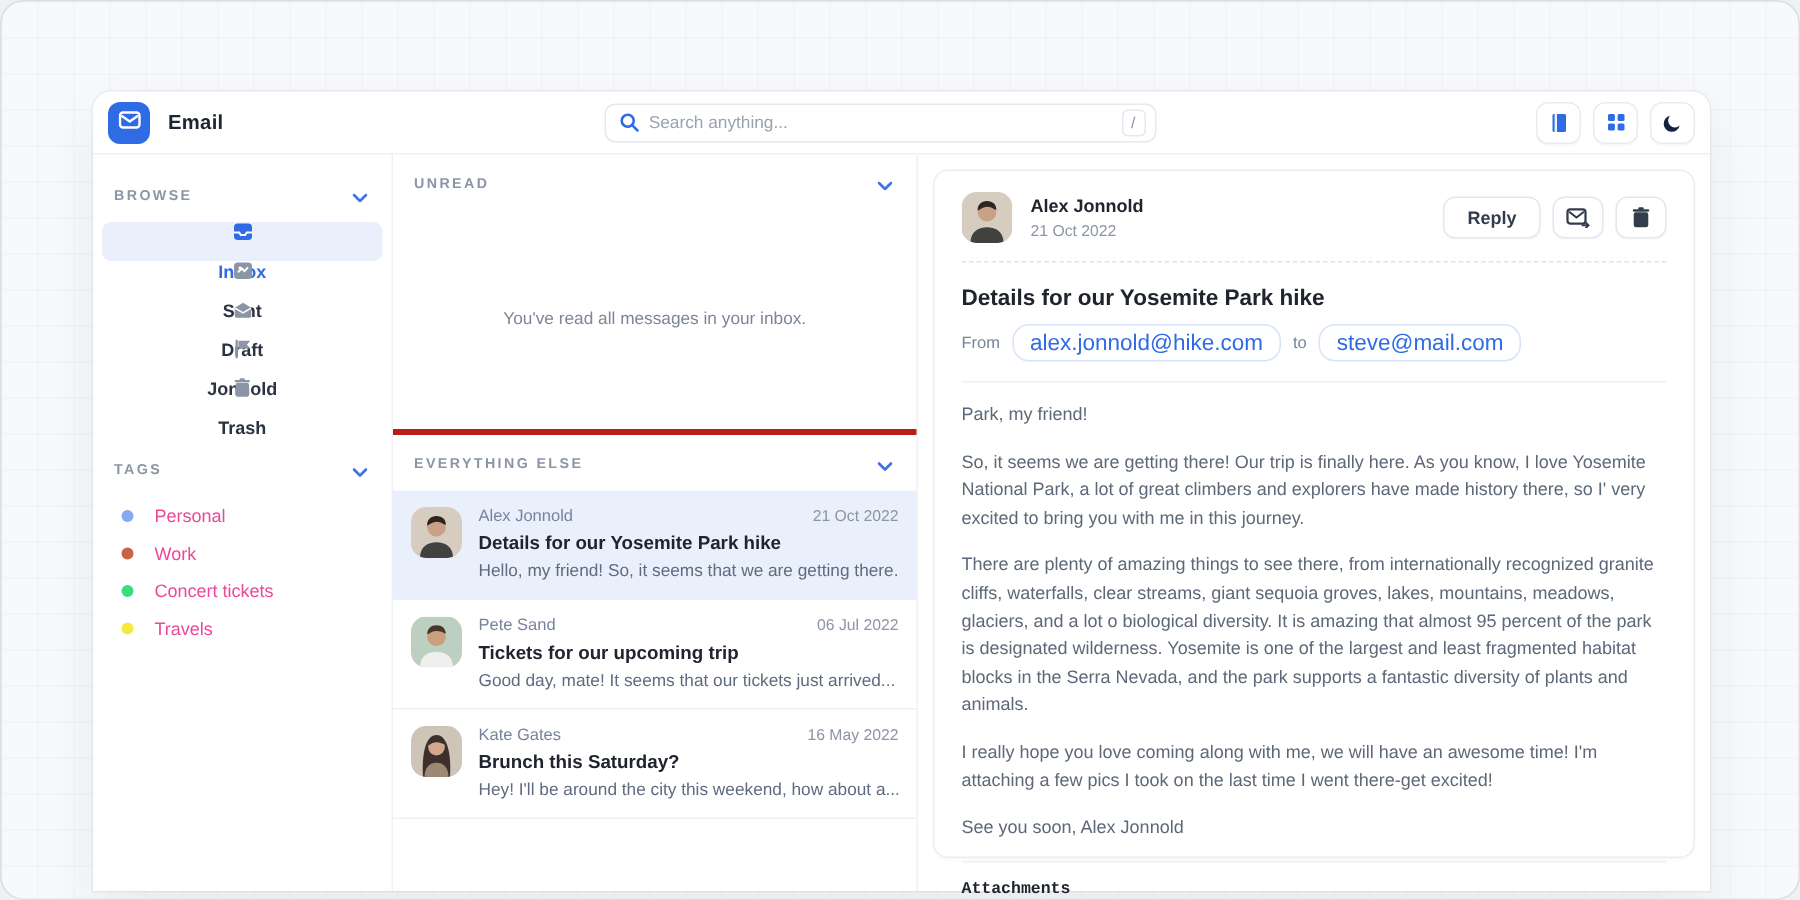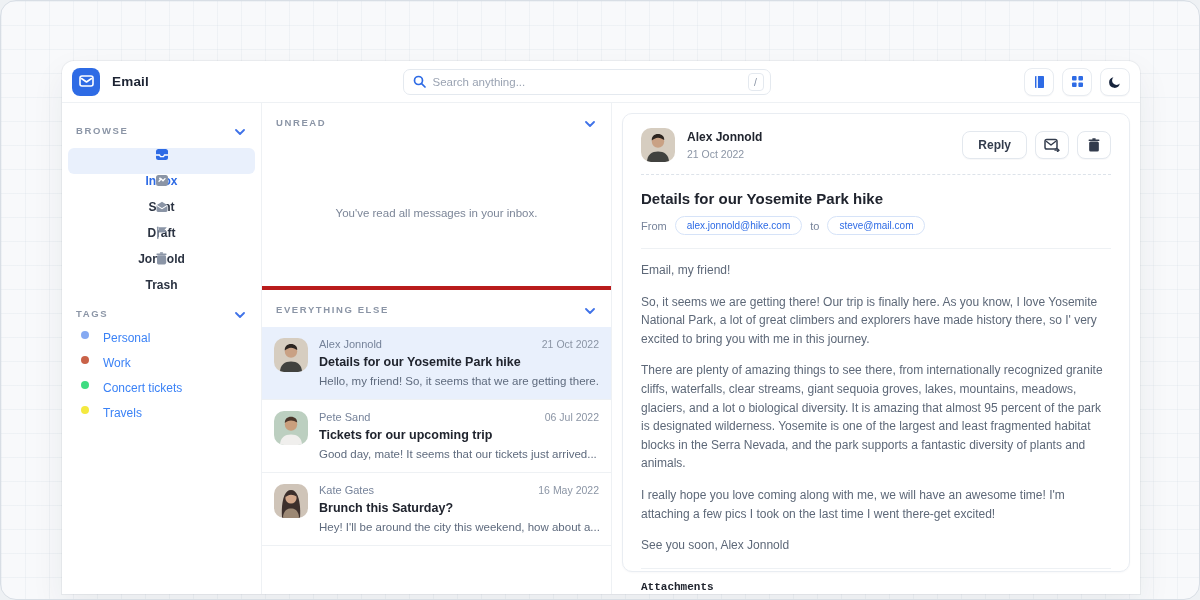--- a/index.html
+++ b/index.html
@@ -51,22 +51,22 @@
   .nav-item .ic { width:16px; display:flex; justify-content:center; }
   .nav-item.active { background:#e9f0fc; color:#2e6be5; font-weight:bold; }
   .nav-list { display:flex; flex-direction:column; gap:0; }
   .nav-list > * { margin-bottom:0; }
   .browse-list .nav-item { margin-bottom:0;flex-direction:column; }
   .browse-list { display:flex; flex-direction:column; }
   .browse-list .nav-item { flex:0 0 26px; }
   .browse-list .nav-item:not(:last-child) { margin-bottom:0; }
   .browse-list .nav-item { margin-top:0; }
   .browse-list .nav-item ~ .nav-item { margin-top:0;font-weight:bold; }
-  .tag-item { display:flex; gap:14px; height:25px; margin:0 6px; padding:0 10px;
-    font-size:12px; color:#3b82f6; cursor:pointer; }
+  .tag-item { display:flex; align-items:center; gap:14px; height:25px; margin:0 6px; padding:0 10px;
+    font-size:12px; color:#ec4899; cursor:pointer; }
   .dot { width:8px; height:8px; border-radius:50%; flex:0 0 8px; margin-left:3px; }
   .dot-0 { background:#85a9f2; } .dot-1 { background:#c96248; } .dot-2 { background:#f4e93f; } .dot-3 { background:#3edc81; }
 
   
   .unread-empty { height:150px; display:flex; align-items:center; justify-content:center;
     font-size:11.5px; color:#7c8698; border-bottom:4px solid #b91c1c; }
   .email-item { display:flex; gap:11px; padding:11px 12px 12px 12px; border-bottom:1px solid #eef1f4; cursor:pointer; }
   .email-item.selected { background:#e9f0fc; }
   .avatar { width:34px; height:34px; border-radius:10px; overflow:hidden; flex:0 0 34px; }
   .avatar svg { display:block; }
@@ -86,21 +86,21 @@
   .d-date { font-size:10.5px; color:#8b95a5; margin-top:4px; }
   .d-actions { display:flex; gap:8px; align-items:center; }
   .reply-btn { height:28px; padding:0 15px; border:1px solid #e3e8ee; border-radius:8px; background:#fff;
     font-size:12px; font-weight:bold; color:#333c4d; cursor:pointer; font-family:"Liberation Sans", sans-serif;
     box-shadow:0 1px 1px rgba(25,39,62,0.03); }
   .d-iconbtn { width:34px; height:28px; border:1px solid #e3e8ee; border-radius:8px; background:#fff;
     display:flex; align-items:center; justify-content:center; cursor:pointer; box-shadow:0 1px 1px rgba(25,39,62,0.03); }
   .dash-div { border-bottom:1px dashed #dde3ea; margin:12px 0 0 0; }
   .d-subject { font-size:15px; font-weight:bold; color:#20242e; margin-top:15px; }
   .fromto { display:flex; align-items:center; gap:8px; margin-top:9px; font-size:11px; color:#76839a; }
-  .pill { border:1px solid #d6e3f8; border-radius:11px; padding:3px 11px; font-size:10px; color:#2e6be5; background:#fff; }
+  .pill { border:1px solid #d6e3f8; border-radius:11px; padding:3px 11px; font-size:15px; color:#2e6be5; background:#fff; }
   .solid-div { border-bottom:1px solid #eef1f4; margin-top:13px; }
   .d-body { margin-top:12px; }
   .d-body p { font-size:12px; line-height:1.55; color:#5d6878; margin-bottom:13px; max-width:500px; }
   .attach-label { font-size:11px; font-weight:bold; color:#20242e; margin-top:3px; }
 </style>
 </head>
 <body>
 
 <div class="stage">
   <div class="app">
@@ -374,21 +374,21 @@
           <div class="fromto">
             <span>From</span>
             <span class="pill">alex.jonnold@hike.com</span>
             <span>to</span>
             <span class="pill">steve@mail.com</span>
           </div>
 
           <div class="solid-div"></div>
 
           <div class="d-body">
-            <p>Email, my friend!</p>
+            <p>Park, my friend!</p>
             <p>So, it seems we are getting there! Our trip is finally here. As you know, I love Yosemite National Park, a lot of great climbers and explorers have made history there, so I' very excited to bring you with me in this journey.</p>
             <p>There are plenty of amazing things to see there, from internationally recognized granite cliffs, waterfalls, clear streams, giant sequoia groves, lakes, mountains, meadows, glaciers, and a lot o biological diversity. It is amazing that almost 95 percent of the park is designated wilderness. Yosemite is one of the largest and least fragmented habitat blocks in the Serra Nevada, and the park supports a fantastic diversity of plants and animals.</p>
             <p>I really hope you love coming along with me, we will have an awesome time! I'm attaching a few pics I took on the last time I went there-get excited!</p>
             <p>See you soon, Alex Jonnold</p>
           </div>
 
           <div class="solid-div" style="margin-top:2px;"></div>
 
           <div class="attach-label" style="margin-top:12px;font-family:Liberation Mono, monospace;">Attachments</div>
 

